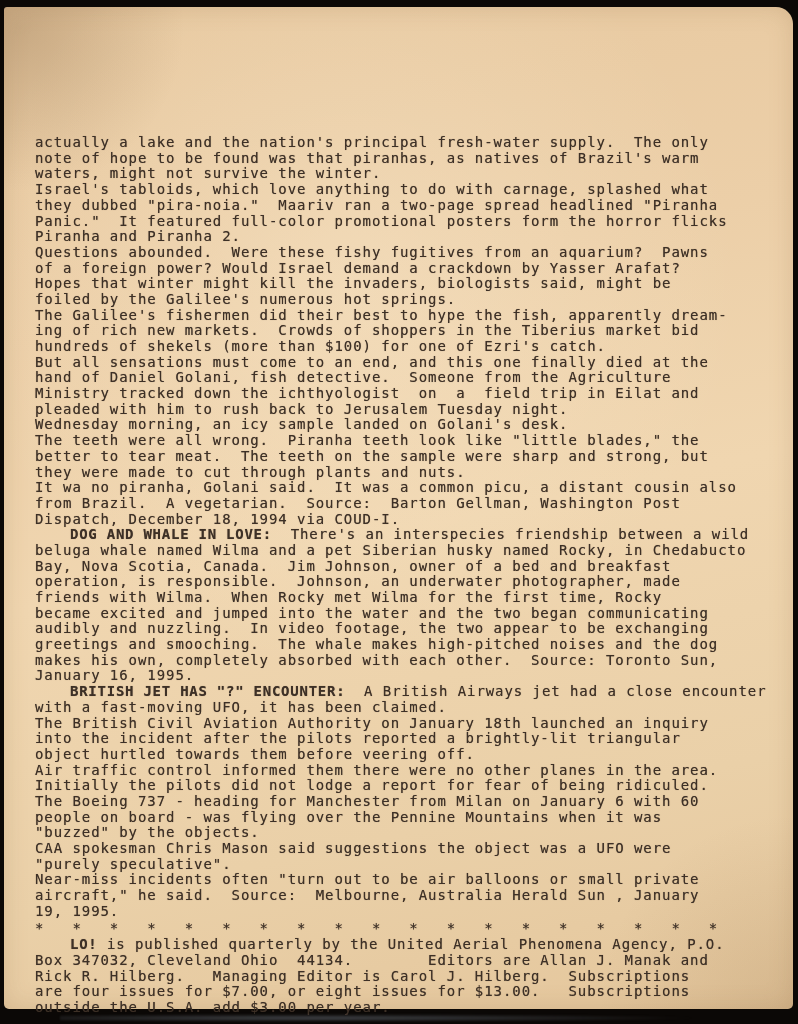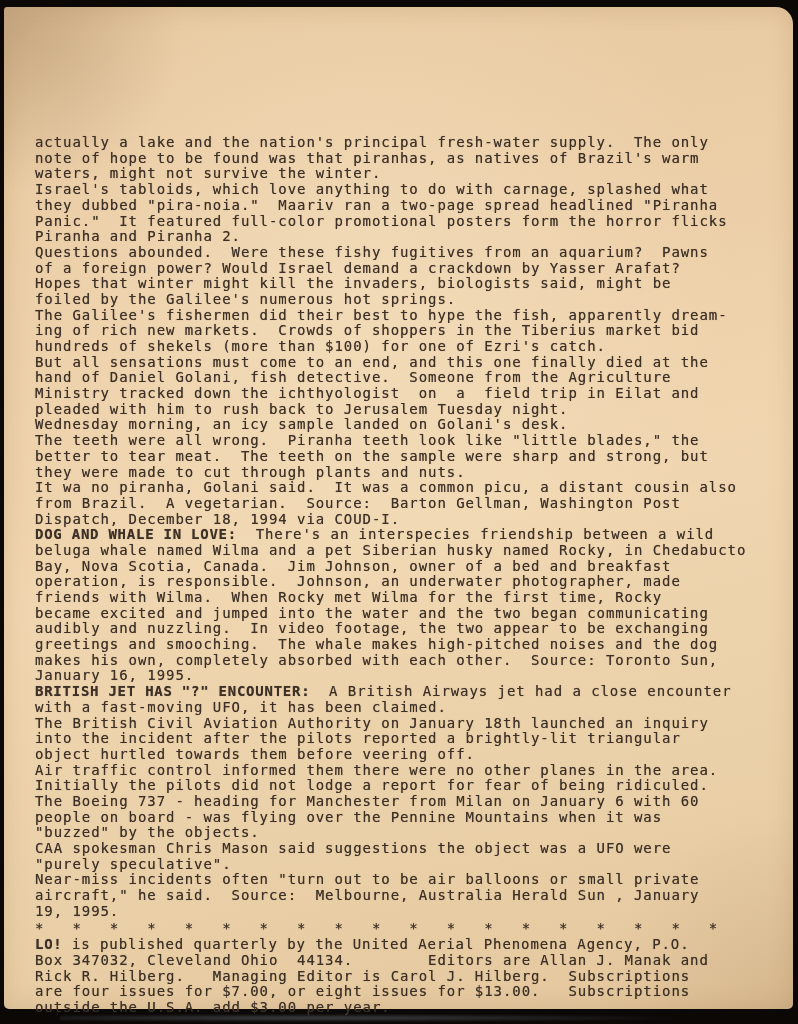--- a/index.html
+++ b/index.html
@@ -54,21 +54,21 @@
     line-height: 15.7px;
     white-space: pre;
     text-shadow: 0 0 0.7px rgba(61, 48, 38, 0.65);
   }
   .line { height: 15.7px; }
   .line.separator { margin-top: 2px; letter-spacing: 0.93px; }
   .u {
     text-decoration-thickness: 1.4px;
     text-underline-offset: 3px;
   }
-  .b { font-weight: bold; letter-spacing: 0.75px; }
+  .b { font-weight: bold; letter-spacing: 0.75px; margin-left: 35px; }
 </style>
 </head>
 <body>
 
 <div class="scan-bg">
   <div class="paper">
     <div class="text-block">
       
       <div class="line"><span>actually a lake and the nation's principal fresh-water supply.  The only</span></div><div class="line"><span>note of hope to be found was that piranhas, as natives of Brazil's warm</span></div><div class="line"><span>waters, might not survive the winter.</span></div><div class="line"><span>Israel's tabloids, which love anything to do with carnage, splashed what</span></div><div class="line"><span>they dubbed "pira-noia."  </span><span class="u">Maariv</span><span> ran a two-page spread headlined "Piranha</span></div><div class="line"><span>Panic."  It featured full-color promotional posters form the horror flicks</span></div><div class="line"><span class="u">Piranha</span><span> and </span><span class="u">Piranha</span><span> </span><span class="u">2</span><span>.</span></div><div class="line"><span>Questions abounded.  Were these fishy fugitives from an aquarium?  Pawns</span></div><div class="line"><span>of a foreign power? Would Israel demand a crackdown by Yasser Arafat?</span></div><div class="line"><span>Hopes that winter might kill the invaders, biologists said, might be</span></div><div class="line"><span>foiled by the Galilee's numerous hot springs.</span></div><div class="line"><span>The Galilee's fishermen did their best to hype the fish, apparently dream-</span></div><div class="line"><span>ing of rich new markets.  Crowds of shoppers in the Tiberius market bid</span></div><div class="line"><span>hundreds of shekels (more than $100) for one of Ezri's catch.</span></div><div class="line"><span>But all sensations must come to an end, and this one finally died at the</span></div><div class="line"><span>hand of Daniel Golani, fish detective.  Someone from the Agriculture</span></div><div class="line"><span>Ministry tracked down the ichthyologist  on  a  field trip in Eilat and</span></div><div class="line"><span>pleaded with him to rush back to Jerusalem Tuesday night.</span></div><div class="line"><span>Wednesday morning, an icy sample landed on Golani's desk.</span></div><div class="line"><span>The teeth were all wrong.  Piranha teeth look like "little blades," the</span></div><div class="line"><span>better to tear meat.  The teeth on the sample were sharp and strong, but</span></div><div class="line"><span>they were made to cut through plants and nuts.</span></div><div class="line"><span>It wa no piranha, Golani said.  It was a common picu, a distant cousin also</span></div><div class="line"><span>from Brazil.  A vegetarian.  Source:  Barton Gellman, Washington </span><span class="u">Post</span></div><div class="line"><span>Dispatch, December 18, 1994 via COUD-I.</span></div><div class="line"><span class="u b">DOG AND WHALE IN LOVE:</span><span>  There's an interspecies friendship between a wild</span></div><div class="line"><span>beluga whale named Wilma and a pet Siberian husky named Rocky, in Chedabucto</span></div><div class="line"><span>Bay, Nova Scotia, Canada.  Jim Johnson, owner of a bed and breakfast</span></div><div class="line"><span>operation, is responsible.  Johnson, an underwater photographer, made</span></div><div class="line"><span>friends with Wilma.  When Rocky met Wilma for the first time, Rocky</span></div><div class="line"><span>became excited and jumped into the water and the two began communicating</span></div><div class="line"><span>audibly and nuzzling.  In video footage, the two appear to be exchanging</span></div><div class="line"><span>greetings and smooching.  The whale makes high-pitched noises and the dog</span></div><div class="line"><span>makes his own, completely absorbed with each other.  Source: Toronto </span><span class="u">Sun,</span></div><div class="line"><span>January 16, 1995.</span></div><div class="line"><span class="u b">BRITISH JET HAS "?" ENCOUNTER:</span><span>  A British Airways jet had a close encounter</span></div><div class="line"><span>with a fast-moving UFO, it has been claimed.</span></div><div class="line"><span>The British Civil Aviation Authority on January 18th launched an inquiry</span></div><div class="line"><span>into the incident after the pilots reported a brightly-lit triangular</span></div><div class="line"><span>object hurtled towards them before veering off.</span></div><div class="line"><span>Air traffic control informed them there were no other planes in the area.</span></div><div class="line"><span>Initially the pilots did not lodge a report for fear of being ridiculed.</span></div><div class="line"><span>The Boeing 737 - heading for Manchester from Milan on January 6 with 60</span></div><div class="line"><span>people on board - was flying over the Pennine Mountains when it was</span></div><div class="line"><span>"buzzed" by the objects.</span></div><div class="line"><span>CAA spokesman Chris Mason said suggestions the object was a UFO were</span></div><div class="line"><span>"purely speculative".</span></div><div class="line"><span>Near-miss incidents often "turn out to be air balloons or small private</span></div><div class="line"><span>aircraft," he said.  Source:  Melbourne, Australia </span><span class="u">Herald Sun</span><span> , January</span></div><div class="line"><span>19, 1995.</span></div><div class="line separator"><span>*   *   *   *   *   *   *   *   *   *   *   *   *   *   *   *   *   *   *</span></div><div class="line"><span class="u b">LO!</span><span> is published quarterly by the United Aerial Phenomena Agency, P.O.</span></div><div class="line"><span>Box 347032, Cleveland Ohio  44134.        Editors are Allan J. Manak and</span></div><div class="line"><span>Rick R. Hilberg.   Managing Editor is Carol J. Hilberg.  Subscriptions</span></div><div class="line"><span>are four issues for $7.00, or eight issues for $13.00.   Subscriptions</span></div><div class="line"><span>outside the U.S.A. add $3.00 per year.</span></div>
     </div>

